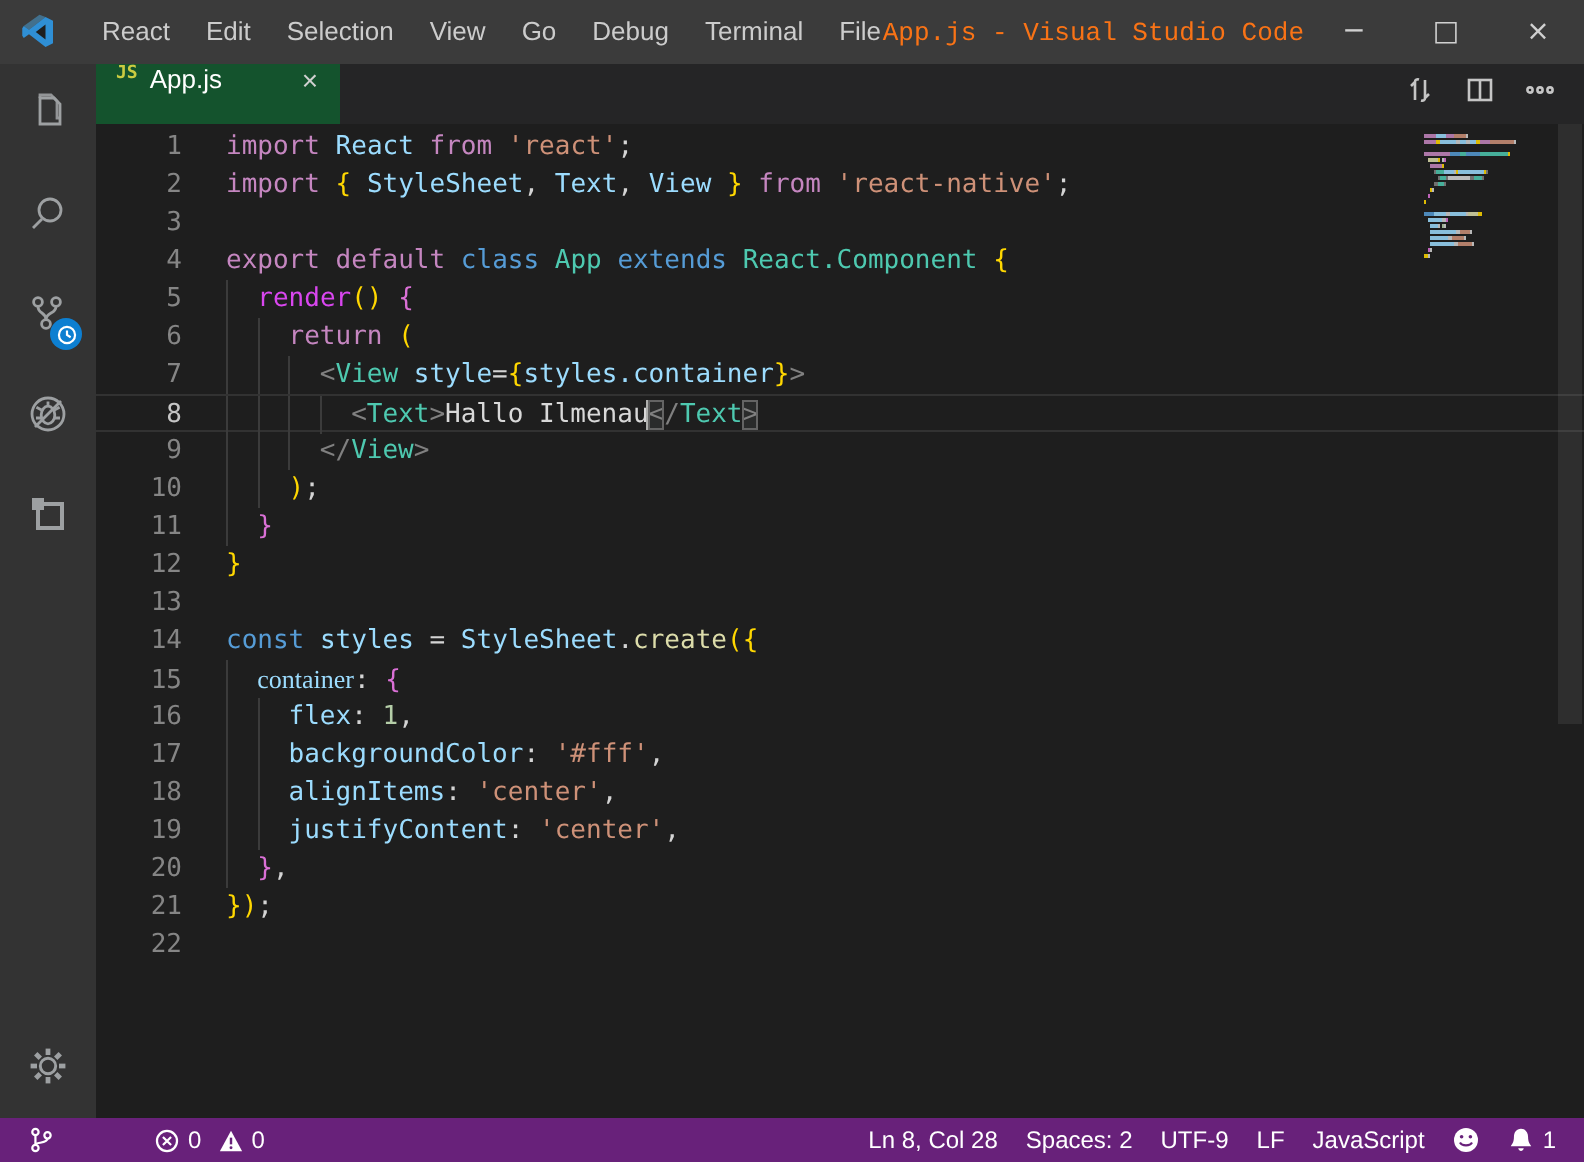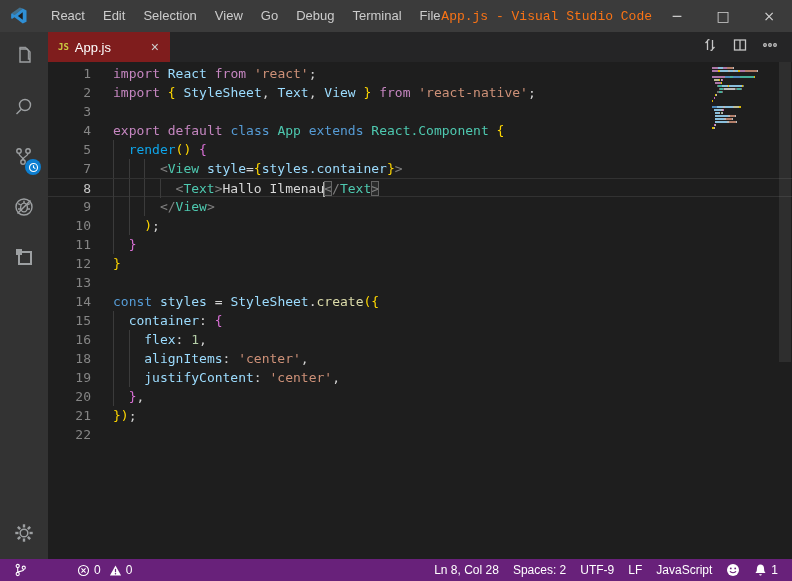--- a/index.html
+++ b/index.html
@@ -27,21 +27,21 @@
     position:relative; }
   .act-item svg { stroke:#9da0a2; fill:none; stroke-width:1.4; }
   .act-badge { position:absolute; right:7px; bottom:7px; width:16px; height:16px;
     border-radius:50%; background:#0d7fd1; display:flex; align-items:center; justify-content:center; }
   .act-gear { position:absolute; bottom:4px; left:0; width:48px; height:44px;
     display:flex; align-items:center; justify-content:center; }
 
   
   .editcol { flex:1; display:flex; flex-direction:column; background:#1e1e1e; min-width:0; }
   .tabbar { height:30px; background:#252526; display:flex; align-items:stretch; }
-  .tab { width:122px; background:#7f1d1d; display:flex; align-items:center; padding:0 8px 0 10px;
+  .tab { width:122px; background:#14532d; display:flex; padding:0 8px 0 10px;
     color:#ffffff; font-size:13px; }
   .tab-jsicon { color:#cbcb41; font-weight:bold; font-size:9px; margin-right:6px;
     font-family:"DejaVu Sans Mono", monospace; }
   .tab-label { flex:1; }
   .tab-close { color:#d0d0d0; font-size:14px; padding:0 3px; }
   .tab-actions { margin-left:auto; display:flex; align-items:center; gap:14px; padding-right:14px; }
   .tab-actions svg { stroke:#c5c5c5; fill:none; stroke-width:1.3; }
 
   
   .editor { flex:1; position:relative; overflow:hidden; background:#1e1e1e; }
@@ -189,31 +189,33 @@
         </span>
       </div>
     </div>
 
     <div class="editor">
       <div class="lines" id="codelines">
           <div class="line"><span class="ln">1</span><span class="code"><span style="color: rgb(197, 134, 192);">import </span><span style="color: rgb(156, 220, 254);">React </span><span style="color: rgb(197, 134, 192);">from </span><span style="color: rgb(206, 145, 120);">'react'</span><span style="color: rgb(212, 212, 212);">;</span></span></div>
           <div class="line"><span class="ln">2</span><span class="code"><span style="color: rgb(197, 134, 192);">import </span><span style="color: rgb(255, 215, 0);">{ </span><span style="color: rgb(156, 220, 254);">StyleSheet</span><span style="color: rgb(212, 212, 212);">, </span><span style="color: rgb(156, 220, 254);">Text</span><span style="color: rgb(212, 212, 212);">, </span><span style="color: rgb(156, 220, 254);">View</span><span style="color: rgb(255, 215, 0);"> }</span><span style="color: rgb(197, 134, 192);"> from </span><span style="color: rgb(206, 145, 120);">'react-native'</span><span style="color: rgb(212, 212, 212);">;</span></span></div>
           <div class="line"><span class="ln">3</span><span class="code"></span></div>
           <div class="line"><span class="ln">4</span><span class="code"><span style="color: rgb(197, 134, 192);">export </span><span style="color: rgb(197, 134, 192);">default </span><span style="color: rgb(86, 156, 214);">class </span><span style="color: rgb(78, 201, 176);">App </span><span style="color: rgb(86, 156, 214);">extends </span><span style="color: rgb(78, 201, 176);">React.Component </span><span style="color: rgb(255, 215, 0);">{</span></span></div>
-          <div class="line"><span class="ln">5</span><span class="code"><span class="ind"></span><span style="color: #0ea5e9;">render</span><span style="color: rgb(255, 215, 0);">()</span><span style="color: rgb(212, 212, 212);"> </span><span style="color: rgb(218, 112, 214);">{</span></span></div>
+          <div class="line"><span class="ln">5</span><span class="code"><span class="ind"></span><span style="color: #d946ef;">render</span><span style="color: rgb(255, 215, 0);">()</span><span style="color: rgb(212, 212, 212);"> </span><span style="color: rgb(218, 112, 214);">{</span></span></div>
+          <div class="line"><span class="ln">6</span><span class="code"><span class="ind"></span><span class="ind"></span><span style="color: rgb(197, 134, 192);">return </span><span style="color: rgb(255, 215, 0);">(</span></span></div>
           <div class="line"><span class="ln">7</span><span class="code"><span class="ind"></span><span class="ind"></span><span class="ind"></span><span style="color: rgb(128, 128, 128);">&lt;</span><span style="color: rgb(78, 201, 176);">View </span><span style="color: rgb(156, 220, 254);">style</span><span style="color: rgb(212, 212, 212);">=</span><span style="color: rgb(255, 215, 0);">{</span><span style="color: rgb(156, 220, 254);">styles.container</span><span style="color: rgb(255, 215, 0);">}</span><span style="color: rgb(128, 128, 128);">&gt;</span></span></div>
           <div class="line current"><span class="ln">8</span><span class="code"><span class="ind"></span><span class="ind"></span><span class="ind"></span><span class="ind"></span><span style="color: rgb(128, 128, 128);">&lt;</span><span style="color: rgb(78, 201, 176);">Text</span><span style="color: rgb(128, 128, 128);">&gt;</span><span style="color: rgb(216, 216, 216);">Hallo Ilmenau</span><span class="cursor"></span><span class="match" style="color: rgb(128, 128, 128);">&lt;</span><span style="color: rgb(128, 128, 128);">/</span><span style="color: rgb(78, 201, 176);">Text</span><span class="match" style="color: rgb(128, 128, 128);">&gt;</span></span></div>
           <div class="line"><span class="ln">9</span><span class="code"><span class="ind"></span><span class="ind"></span><span class="ind"></span><span style="color: rgb(128, 128, 128);">&lt;/</span><span style="color: rgb(78, 201, 176);">View</span><span style="color: rgb(128, 128, 128);">&gt;</span></span></div>
           <div class="line"><span class="ln">10</span><span class="code"><span class="ind"></span><span class="ind"></span><span style="color: rgb(255, 215, 0);">)</span><span style="color: rgb(212, 212, 212);">;</span></span></div>
           <div class="line"><span class="ln">11</span><span class="code"><span class="ind"></span><span style="color: rgb(218, 112, 214);">}</span></span></div>
           <div class="line"><span class="ln">12</span><span class="code"><span style="color: rgb(255, 215, 0);">}</span></span></div>
           <div class="line"><span class="ln">13</span><span class="code"></span></div>
           <div class="line"><span class="ln">14</span><span class="code"><span style="color: rgb(86, 156, 214);">const </span><span style="color: rgb(156, 220, 254);">styles </span><span style="color: rgb(212, 212, 212);">= </span><span style="color: rgb(156, 220, 254);">StyleSheet</span><span style="color: rgb(212, 212, 212);">.</span><span style="color: rgb(220, 220, 170);">create</span><span style="color: rgb(255, 215, 0);">(</span><span style="color: rgb(255, 215, 0);">{</span></span></div>
-          <div class="line"><span class="ln">15</span><span class="code"><span class="ind"></span><span style="color: rgb(156, 220, 254);">container</span><span style="color: rgb(212, 212, 212);">: </span><span style="color: rgb(218, 112, 214);">{</span></span></div>
+          <div class="line"><span class="ln">15</span><span class="code"><span class="ind"></span><span style="color: rgb(156, 220, 254); font-family: Liberation Serif, serif;">container</span><span style="color: rgb(212, 212, 212);">: </span><span style="color: rgb(218, 112, 214);">{</span></span></div>
           <div class="line"><span class="ln">16</span><span class="code"><span class="ind"></span><span class="ind"></span><span style="color: rgb(156, 220, 254);">flex</span><span style="color: rgb(212, 212, 212);">: </span><span style="color: rgb(181, 206, 168);">1</span><span style="color: rgb(212, 212, 212);">,</span></span></div>
+          <div class="line"><span class="ln">17</span><span class="code"><span class="ind"></span><span class="ind"></span><span style="color: rgb(156, 220, 254);">backgroundColor</span><span style="color: rgb(212, 212, 212);">: </span><span style="color: rgb(206, 145, 120);">'#fff'</span><span style="color: rgb(212, 212, 212);">,</span></span></div>
           <div class="line"><span class="ln">18</span><span class="code"><span class="ind"></span><span class="ind"></span><span style="color: rgb(156, 220, 254);">alignItems</span><span style="color: rgb(212, 212, 212);">: </span><span style="color: rgb(206, 145, 120);">'center'</span><span style="color: rgb(212, 212, 212);">,</span></span></div>
           <div class="line"><span class="ln">19</span><span class="code"><span class="ind"></span><span class="ind"></span><span style="color: rgb(156, 220, 254);">justifyContent</span><span style="color: rgb(212, 212, 212);">: </span><span style="color: rgb(206, 145, 120);">'center'</span><span style="color: rgb(212, 212, 212);">,</span></span></div>
           <div class="line"><span class="ln">20</span><span class="code"><span class="ind"></span><span style="color: rgb(218, 112, 214);">}</span><span style="color: rgb(212, 212, 212);">,</span></span></div>
           <div class="line"><span class="ln">21</span><span class="code"><span style="color: rgb(255, 215, 0);">}</span><span style="color: rgb(255, 215, 0);">)</span><span style="color: rgb(212, 212, 212);">;</span></span></div>
           <div class="line"><span class="ln">22</span><span class="code"></span></div>
         </div>
       <div class="minimap" id="minimap">
           <div style="position: absolute; left: 0px; top: 1px; width: 5.95px; height: 2px; background: rgb(197, 134, 192); opacity: 0.85;"></div>
           <div style="position: absolute; left: 5.95px; top: 1px; width: 5.1px; height: 2px; background: rgb(156, 220, 254); opacity: 0.85;"></div>
           <div style="position: absolute; left: 11.05px; top: 1px; width: 4.25px; height: 2px; background: rgb(197, 134, 192); opacity: 0.85;"></div>

